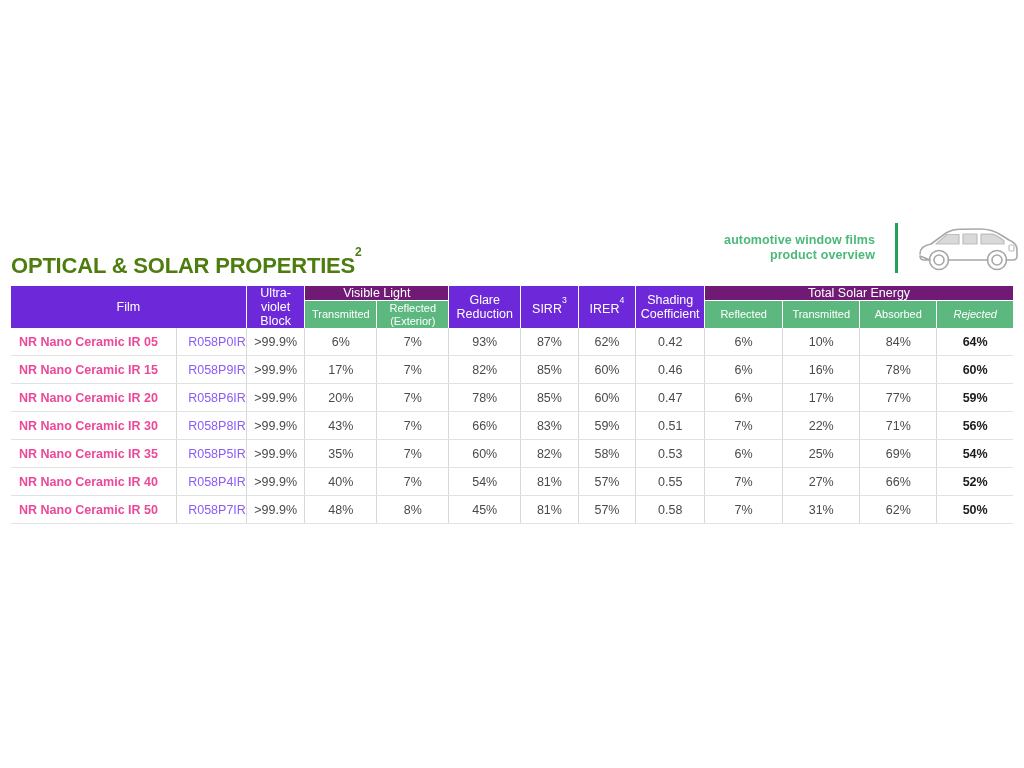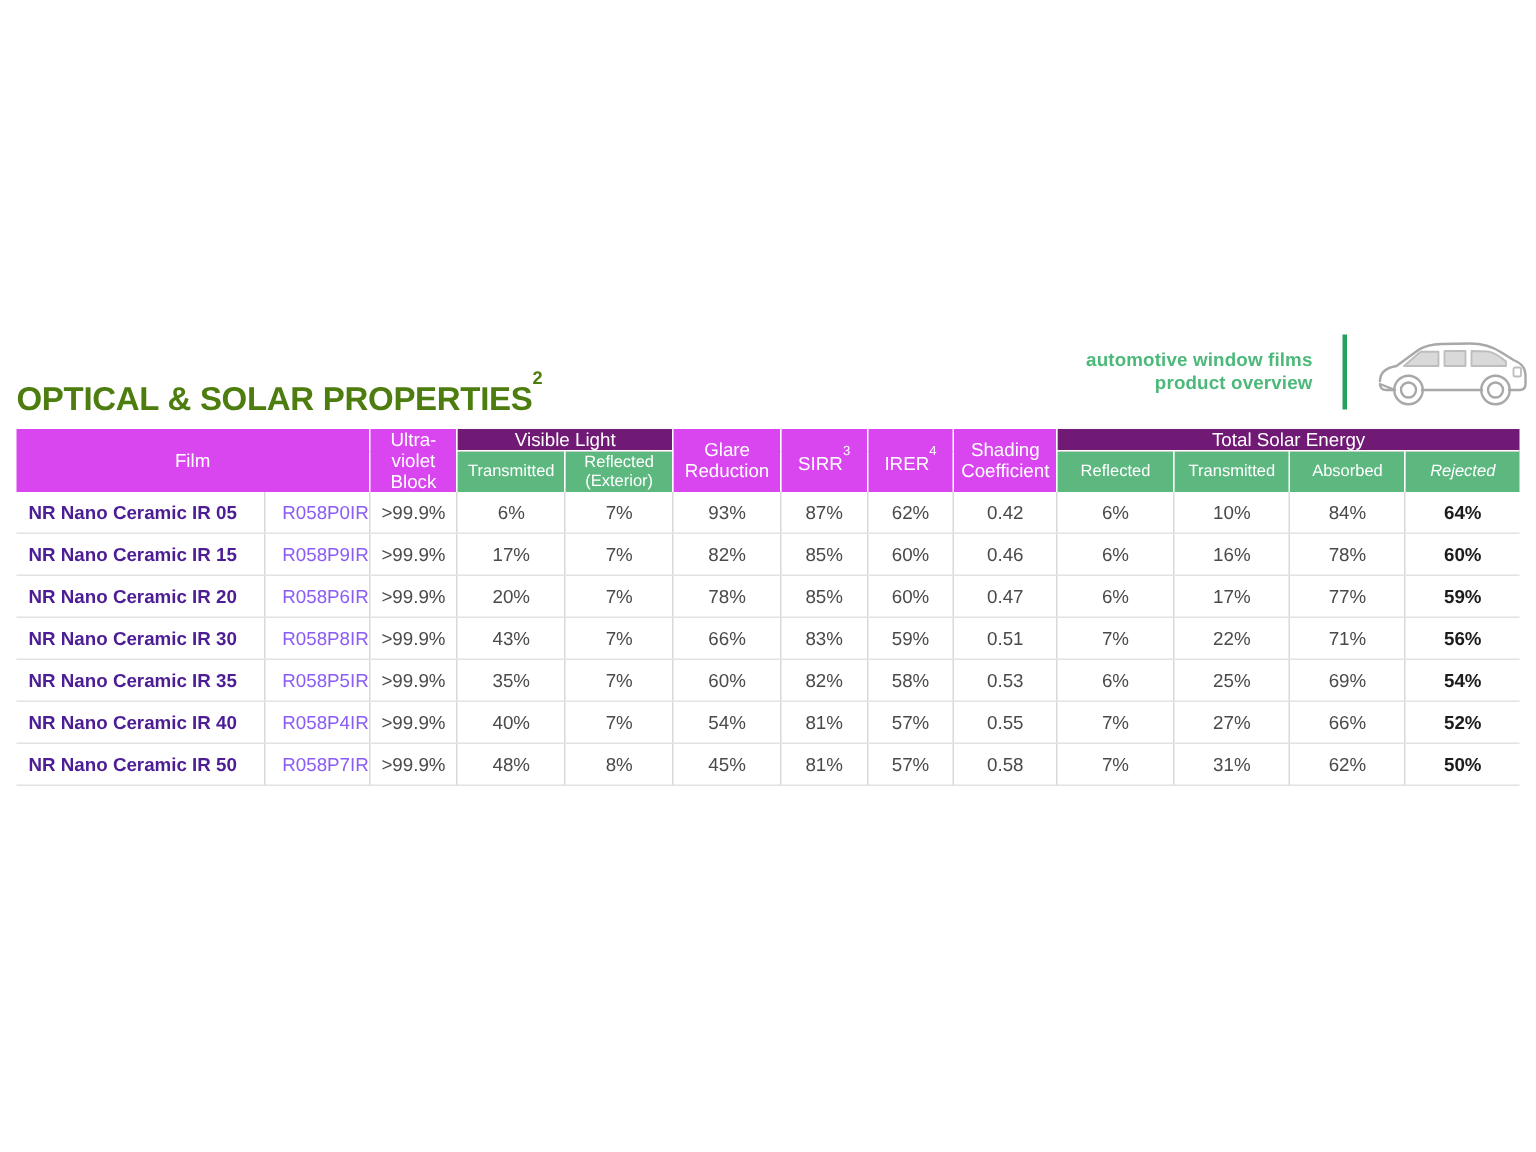--- a/index.html
+++ b/index.html
@@ -85,21 +85,21 @@
     table-layout: fixed;
   }
   table.props th,
   table.props td {
     padding: 0;
     margin: 0;
   }
 
   
   .hd {
-    background: #d946ef;
+    background: #6d28d9;
     color: #ffffff;
     font-size: 12.5px;
     font-weight: normal;
     text-align: center;
     vertical-align: middle;
     border-right: 1px solid #ffffff;
     line-height: 14px;
     padding: 4px 3px;
   }
   .hd sup { font-size: 0.7em; position: relative; top: -0.55em; }
@@ -140,21 +140,21 @@
     border-right: 1px solid #d8d8d8;
     border-bottom: 1px solid #e2e2e2;
     height: 27px;
     padding: 0 3px;
     white-space: nowrap;
   }
   .bd.name {
     text-align: left;
     padding-left: 8px;
     font-weight: bold;
-    color: #4c1d95;
+    color: #ec4899;
     font-size: 12.5px;
   }
   .bd.code {
     color: #8b5cf6;
     text-align: right;
   }
   .bd.strong {
     font-weight: bold;
     color: #1c1c1c;
   }

